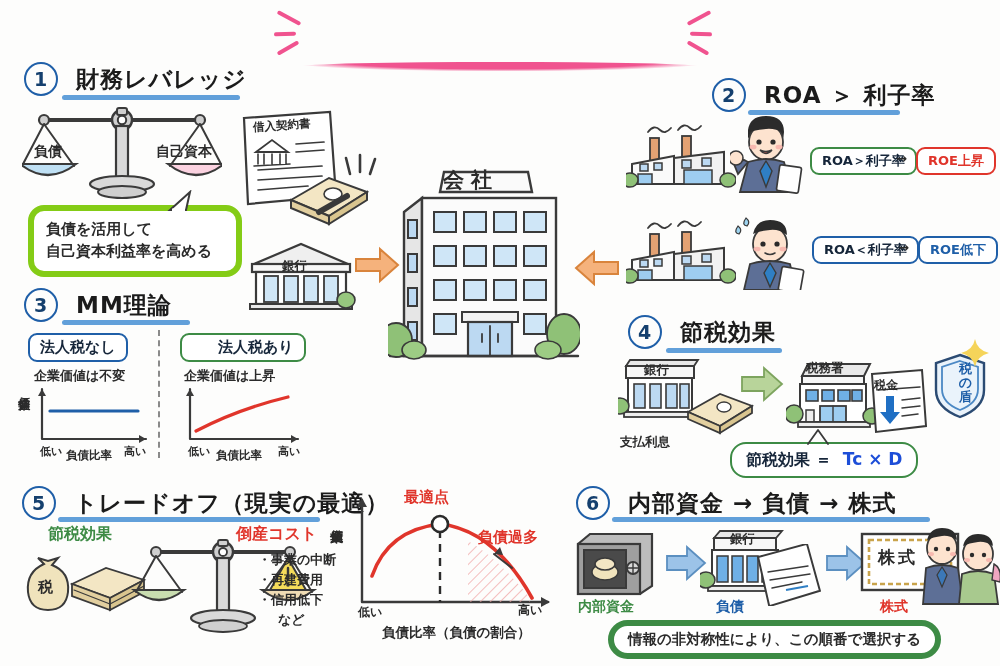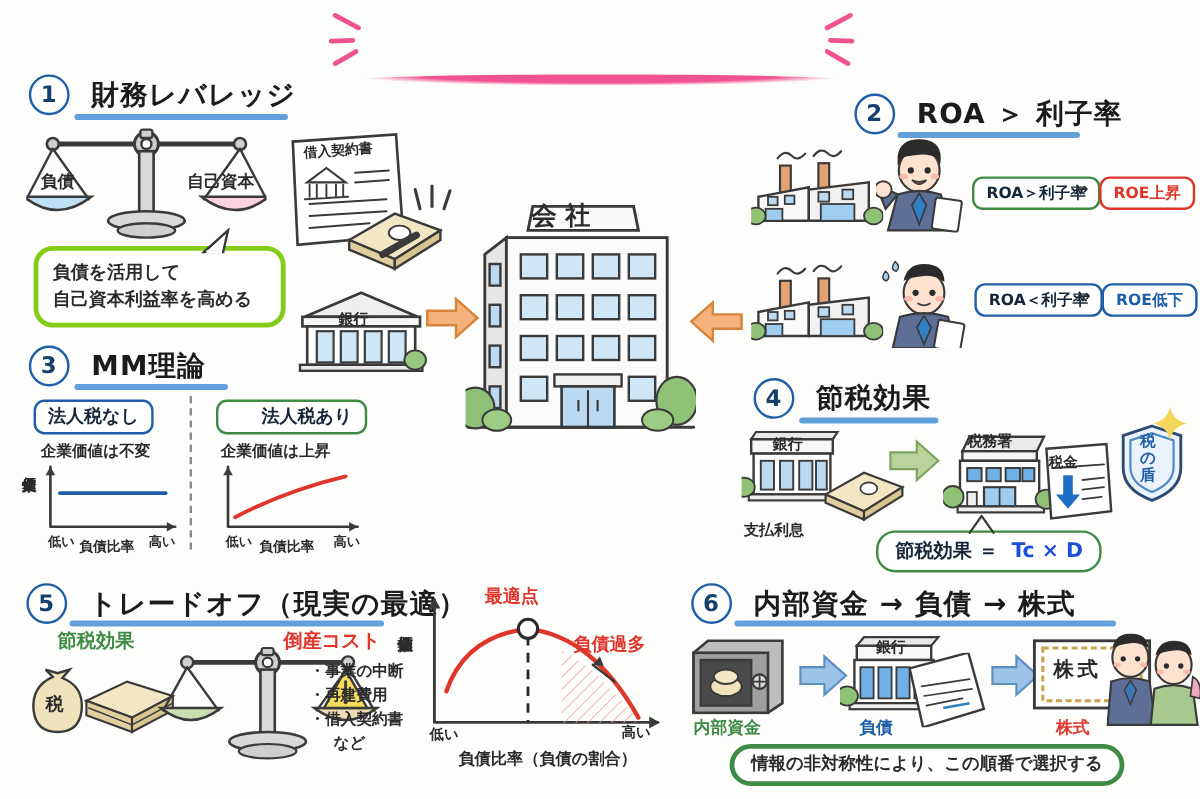--- a/index.html
+++ b/index.html
@@ -22,21 +22,21 @@
   .headline-ul{height:5px;border-radius:3px;background:#5a9bd8;opacity:.95;}
   
   .pill{border:2.1px solid #1f5fa8;border-radius:9px;padding:3px 10px;font-size:15px;font-weight:700;
         color:#16263a;background:#fff;white-space:nowrap;display:inline-block;}
   .pill.green{border-color:#3d8b45;}
   .pill.red{border-color:#e0352b;color:#e0352b;}
   .pill.blue-t{color:#1f5fa8;}
   .lbl{font-size:14px;font-weight:700;white-space:nowrap;}
   .tiny{font-size:11.5px;font-weight:700;white-space:nowrap;}
   .tiny2{font-size:12.5px;font-weight:700;white-space:nowrap;}
-  .bubble{border:4px solid #84cc16;border-radius:16px;background:#fff;padding:8px 12px;
+  .bubble{border:6px solid #84cc16;border-radius:16px;background:#fff;padding:8px 12px;
           font-size:15px;font-weight:700;line-height:1.45;white-space:pre-line;}
   .bubble.green{border-color:#3d8b45;border-radius:20px;}
   .vaxis{writing-mode:vertical-rl;text-orientation:upright;font-size:12px;font-weight:700;letter-spacing:0px;line-height:1.02;}
   
   .ink{stroke:#3a3a3a;fill:none;stroke-linejoin:round;stroke-linecap:round;}
   .divider-dash{border-left:2.4px dashed #8a8a8a;}
   .arrow-note{font-size:13px;font-weight:700;}
 </style>
 </head>
 <body>
@@ -338,21 +338,21 @@
     <path d="M6 6 L56 2 L60 58 L10 64 Z" fill="#fff" stroke="#3a3a3a" stroke-width="2"></path>
     <path class="ink" d="M12 22 L54 19 M36 32 L54 30 M36 40 L54 38 M36 48 L52 46" stroke-width="1.5"></path>
     <path d="M20 28 L28 28 L28 44 L34 44 L24 56 L14 44 L20 44 Z" fill="#1f6fc4"></path>
   </svg>
   <div class="abs tiny" style="left:874px;top:377px;font-size:12px;">税金</div>
 
   <svg class="abs" style="left:932px;top:352px;" width="56" height="68" viewBox="0 0 56 68">
     <path d="M28 3 L52 11 L52 38 Q52 56 28 65 Q4 56 4 38 L4 11 Z" fill="#eaf3fb" stroke="#2b4b73" stroke-width="2.4"></path>
     <path d="M28 9 L46 15 L46 37 Q46 51 28 58 Q10 51 10 37 L10 15 Z" fill="none" stroke="#4b88c4" stroke-width="1.8"></path>
   </svg>
-  <div class="abs" style="left:950px;top:362px;width:22px;font-size:13px;font-weight:700;color:#1f5fa8;text-align:left;line-height:1.08;">税の盾</div>
+  <div class="abs" style="left:950px;top:362px;width:22px;font-size:13px;font-weight:700;color:#1f5fa8;text-align:right;line-height:1.08;">税の盾</div>
   <svg class="abs" style="left:960px;top:338px;" width="30" height="30" viewBox="0 0 30 30">
     <path d="M15 1 Q17 12 29 15 Q17 18 15 29 Q13 18 1 15 Q13 12 15 1 Z" fill="#f5d45a"></path>
   </svg>
 
   <div class="abs pill green" style="left:730px;top:442px;border-radius:16px;padding:5px 14px;">
     <span style="font-size:16px;">節税効果  ＝</span>
     <span style="font-size:17px;color:#1d4ed8;margin-left:6px;">Tc × D</span>
   </div>
   <svg class="abs" style="left:806px;top:428px;" width="24" height="18" viewBox="0 0 24 18">
     <path class="ink" d="M2 16 L12 2 L22 16" stroke-width="1.8"></path>
@@ -392,21 +392,21 @@
     <ellipse cx="95" cy="88" rx="32" ry="8" fill="#d9d9d9" stroke="#3a3a3a" stroke-width="2.2"></ellipse>
     <ellipse cx="95" cy="96" rx="24" ry="6" fill="#cfcfcf" stroke="#3a3a3a" stroke-width="1.8"></ellipse>
     <path d="M160 28 L178 60 L142 60 Z" fill="#f5dc5a" stroke="#3a3a3a" stroke-width="2"></path>
     <path class="ink" d="M160 38 L160 50" stroke-width="2.4"></path>
     <circle cx="160" cy="55" r="1.8" fill="#3a3a3a"></circle>
   </svg>
 
   <div class="abs" style="left:258px;top:550px;font-size:13px;font-weight:700;line-height:1.55;">
     <div>・事業の中断</div>
     <div>・再建費用</div>
-    <div>・借入契約書</div>
+    <div>・信用低下</div>
     <div style="margin-left:20px;">など</div>
   </div>
 
   <div class="abs vaxis" style="left:330px;top:520px;font-size:13px;">企業価値</div>
   <svg class="abs" style="left:344px;top:490px;" width="212" height="135" viewBox="0 0 212 135">
     <defs>
       <pattern id="hatch" width="7" height="7" patternTransform="rotate(45)" patternUnits="userSpaceOnUse">
         <line x1="0" y1="0" x2="0" y2="7" stroke="#f0a0a0" stroke-width="1.6"></line>
       </pattern>
     </defs>

